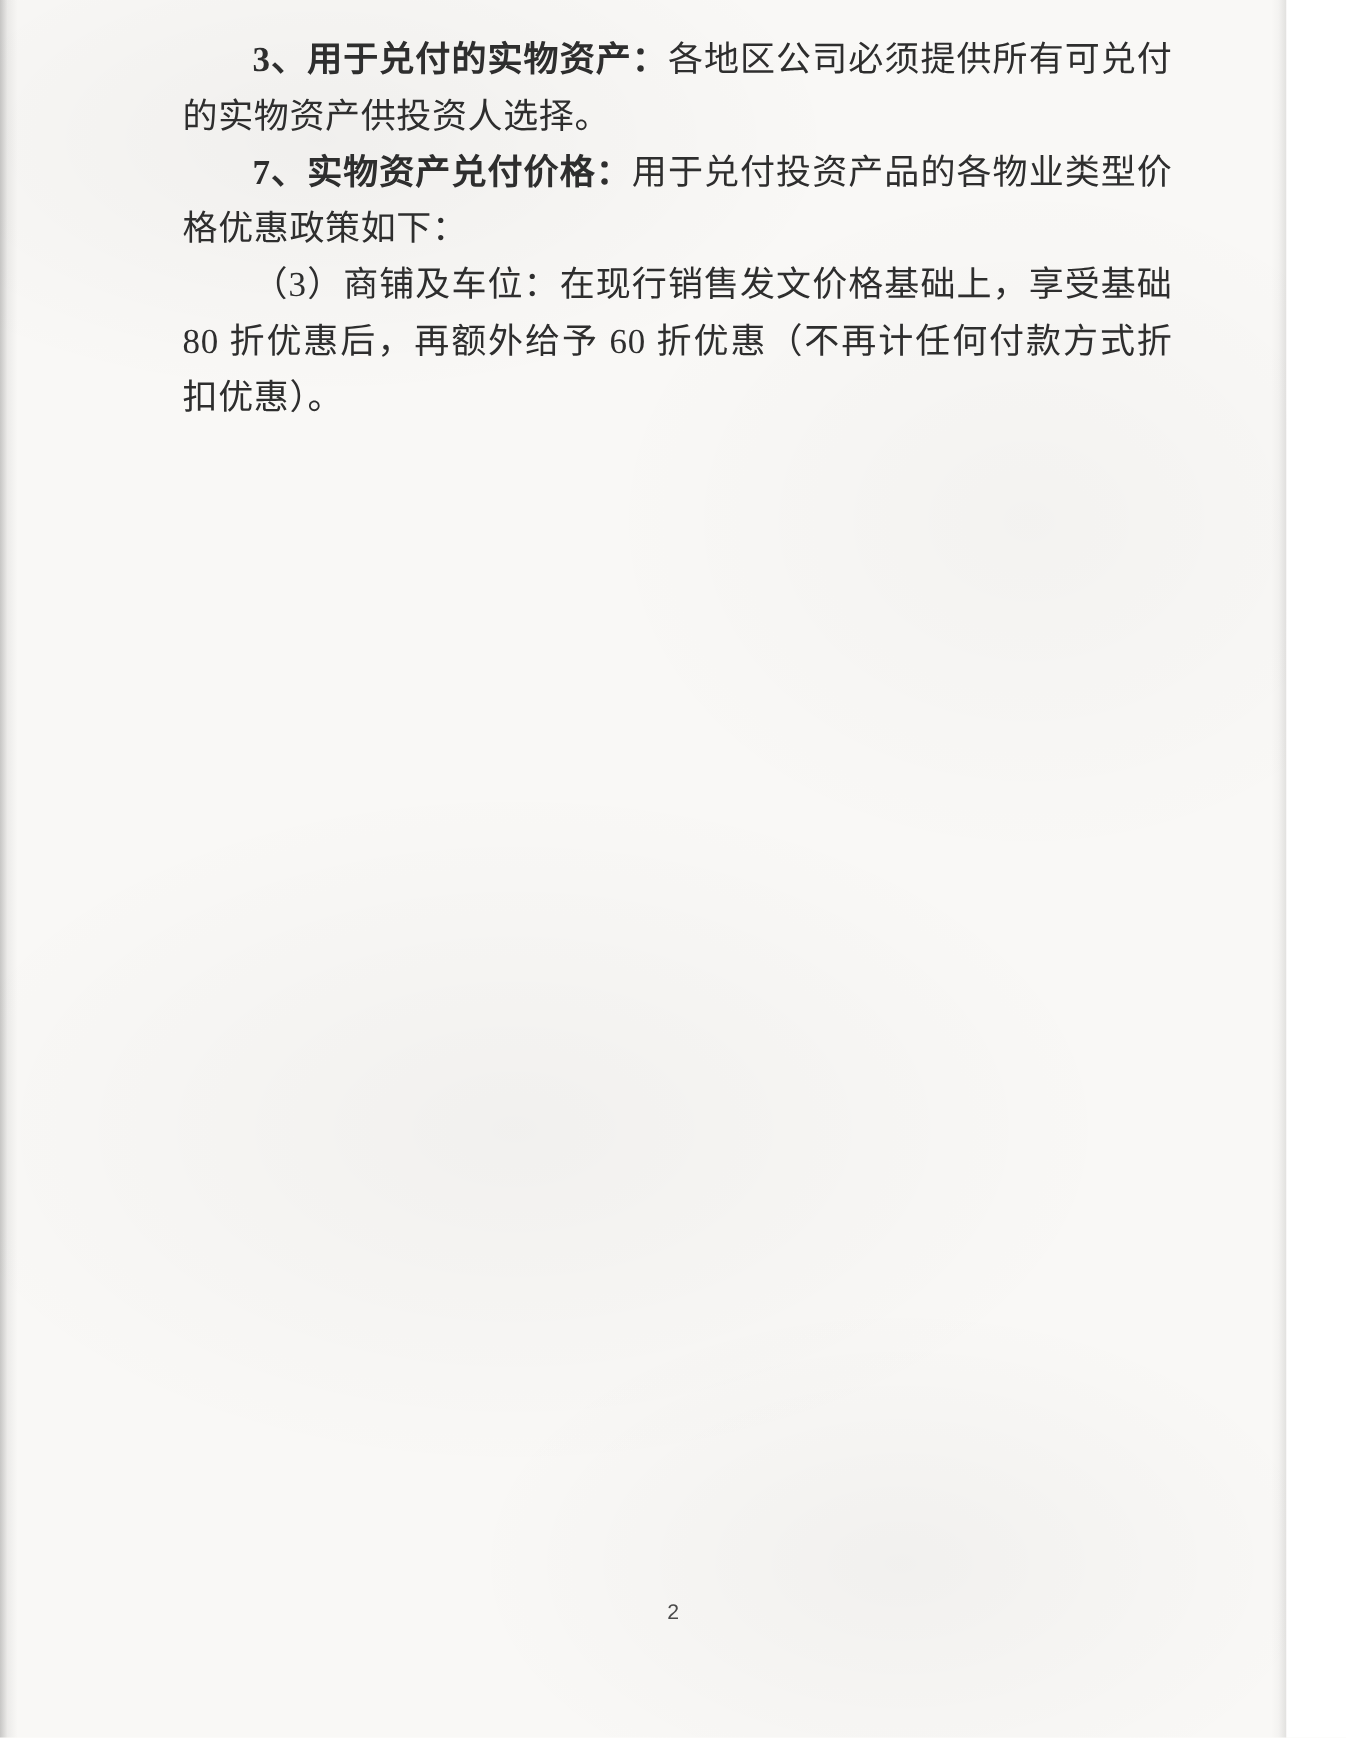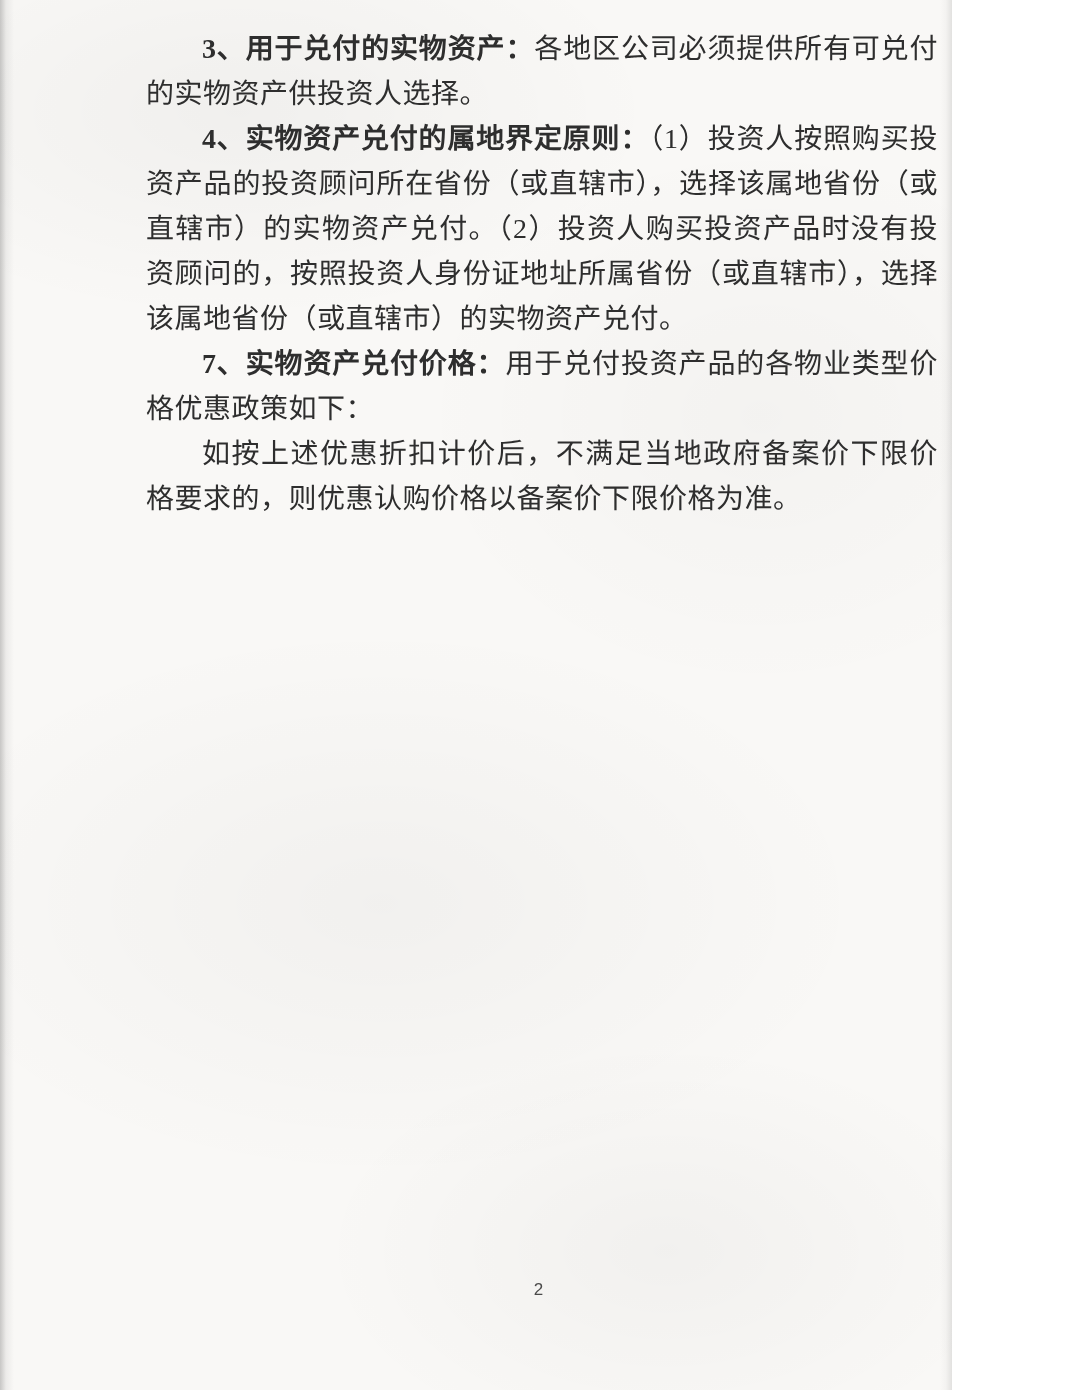--- a/index.html
+++ b/index.html
@@ -3,21 +3,21 @@
 <meta charset="utf-8">
 <style>
   html,body{margin:0;padding:0;}
   body{
     width:1077px;height:1390px;
     font-family:"Liberation Serif","DejaVu Serif",serif;
     background:#ffffff;
   }
   .page{
     position:relative;
-    width:952px;height:1390px;
+    width:1029px;height:1390px;
     overflow:hidden;
     background-color:#f9f8f6;
     background-image:
       linear-gradient(to right, rgba(70,70,70,0.28) 0px, rgba(120,120,120,0.10) 6px, rgba(0,0,0,0) 14px),
       linear-gradient(to left, rgba(120,120,120,0.18) 0px, rgba(150,150,150,0.06) 6px, rgba(0,0,0,0) 12px),
       radial-gradient(ellipse 600px 300px at 25% 8%, rgba(0,0,0,0.035), rgba(0,0,0,0) 70%),
       radial-gradient(ellipse 500px 400px at 80% 30%, rgba(0,0,0,0.025), rgba(0,0,0,0) 70%),
       radial-gradient(ellipse 700px 400px at 40% 65%, rgba(0,0,0,0.03), rgba(0,0,0,0) 70%),
       radial-gradient(ellipse 500px 300px at 70% 90%, rgba(0,0,0,0.03), rgba(0,0,0,0) 70%);
   }
@@ -47,27 +47,26 @@
   }
 </style>
 </head>
 <body>
 
 <div class="page">
   <div class="content">
 
     <p><span class="bold">3、用于兑付的实物资产：</span><span>各地区公司必须提供所有可兑付的实物资产供投资人选择。</span></p>
 
-    <p><span class="bold">4、实物资产兑付的属地界定原则：</span><span>（1）投资人按照购买投资产品的投资顾问所在省份（或直辖市），选择该属地省份（或直辖市）的实物资产兑付。（2）投资人购买投资产品时没有投资顾问的，按照投资人身份证地址所属省份（或直辖市），选择该属地省份（或直辖市）的实物资产兑付。</span></p>
 
     <p><span class="bold">7、实物资产兑付价格：</span><span>用于兑付投资产品的各物业类型价格优惠政策如下：</span></p>
 
 
 
+    <p><span>（3）商铺及车位：在现行销售发文价格基础上，享受基础 80 折优惠后，再额外给予 60 折优惠（不再计任何付款方式折扣优惠）。</span></p>
 
-    <p><span>如按上述优惠折扣计价后，不满足当地政府备案价下限价格要求的，则优惠认购价格以备案价下限价格为准。</span></p>
 
 
 
   </div>
 
   <div class="page-number">2</div>
 </div>
 
 </body></html>

